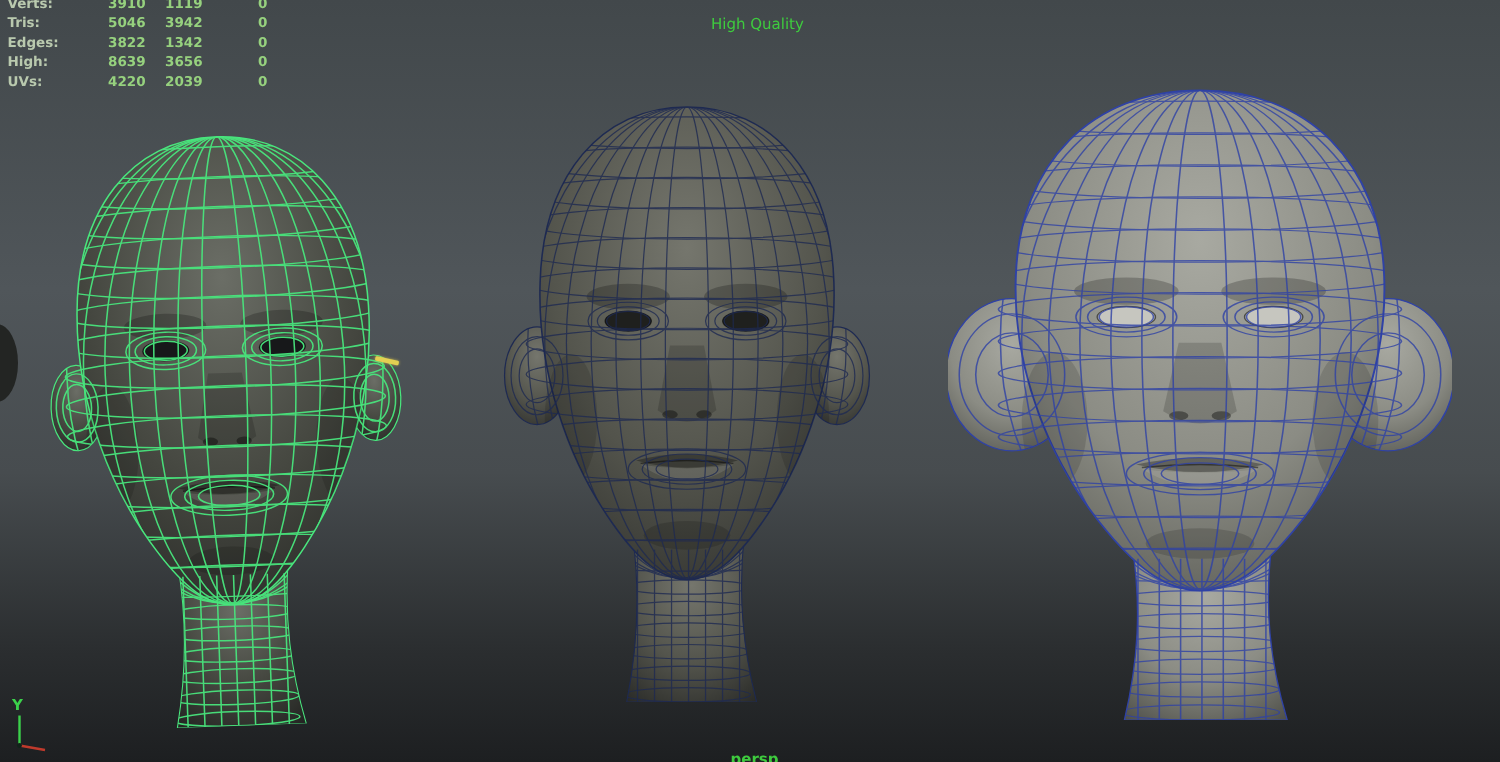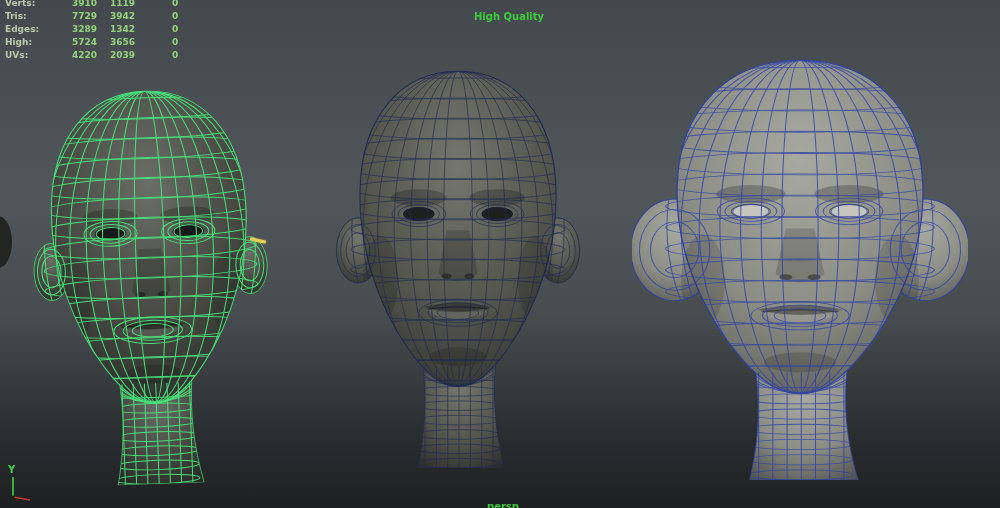--- a/index.html
+++ b/index.html
@@ -6,21 +6,21 @@
   .stage{
     position:relative;width:1000px;height:508px;overflow:hidden;
     background:linear-gradient(180deg,#42484b 0%,#50565a 38%,#474c4f 62%,#2b2e30 85%,#1d1f21 100%);
     font-family:"DejaVu Sans", sans-serif;
   }
   
   .hud{position:absolute;top:-3px;left:5px;}
   .hud-row{display:grid;grid-template-columns:67px 38px 62px 24px;font-size:9px;font-weight:bold;line-height:13px;}
   .hud-label{color:#b9c9ae;}
   .hud-val{color:#96d17e;}
-  .quality-label{position:absolute;top:11px;left:474px;font-size:10px;font-weight:bold;color:#3ecb3e;}
+  .quality-label{position:absolute;top:11px;left:474px;font-size:10px;font-weight:normal;color:#3ecb3e;}
   .camera-label{position:absolute;bottom:-4px;left:487px;font-size:10px;font-weight:bold;color:#3ecb3e;}
   .head{position:absolute;}
   .head svg{display:block;}
   .edge-object{position:absolute;left:-16px;top:216px;width:28px;height:52px;background:#232523;border-radius:50%;}
   .manip-handle{position:absolute;left:250px;top:239px;width:16px;height:3px;background:#e3cf52;border-radius:1px;transform:rotate(12deg);box-shadow:0 0 2px rgba(227,207,82,0.8);}
   .axis-gizmo{position:absolute;left:3px;bottom:4px;}
 </style>
 </head>
 <body>
 
@@ -297,33 +297,33 @@
 
   <div class="hud">
     <div class="hud-row">
       <span class="hud-label">Verts:</span>
       <span class="hud-val">3910</span>
       <span class="hud-val">1119</span>
       <span class="hud-val">0</span>
     </div>
     <div class="hud-row">
       <span class="hud-label">Tris:</span>
-      <span class="hud-val">7729</span>
+      <span class="hud-val">5046</span>
       <span class="hud-val">3942</span>
       <span class="hud-val">0</span>
     </div>
     <div class="hud-row">
       <span class="hud-label">Edges:</span>
-      <span class="hud-val">3289</span>
+      <span class="hud-val">3822</span>
       <span class="hud-val">1342</span>
       <span class="hud-val">0</span>
     </div>
     <div class="hud-row">
       <span class="hud-label">High:</span>
-      <span class="hud-val">5724</span>
+      <span class="hud-val">8639</span>
       <span class="hud-val">3656</span>
       <span class="hud-val">0</span>
     </div>
     <div class="hud-row">
       <span class="hud-label">UVs:</span>
       <span class="hud-val">4220</span>
       <span class="hud-val">2039</span>
       <span class="hud-val">0</span>
     </div>
   </div>

